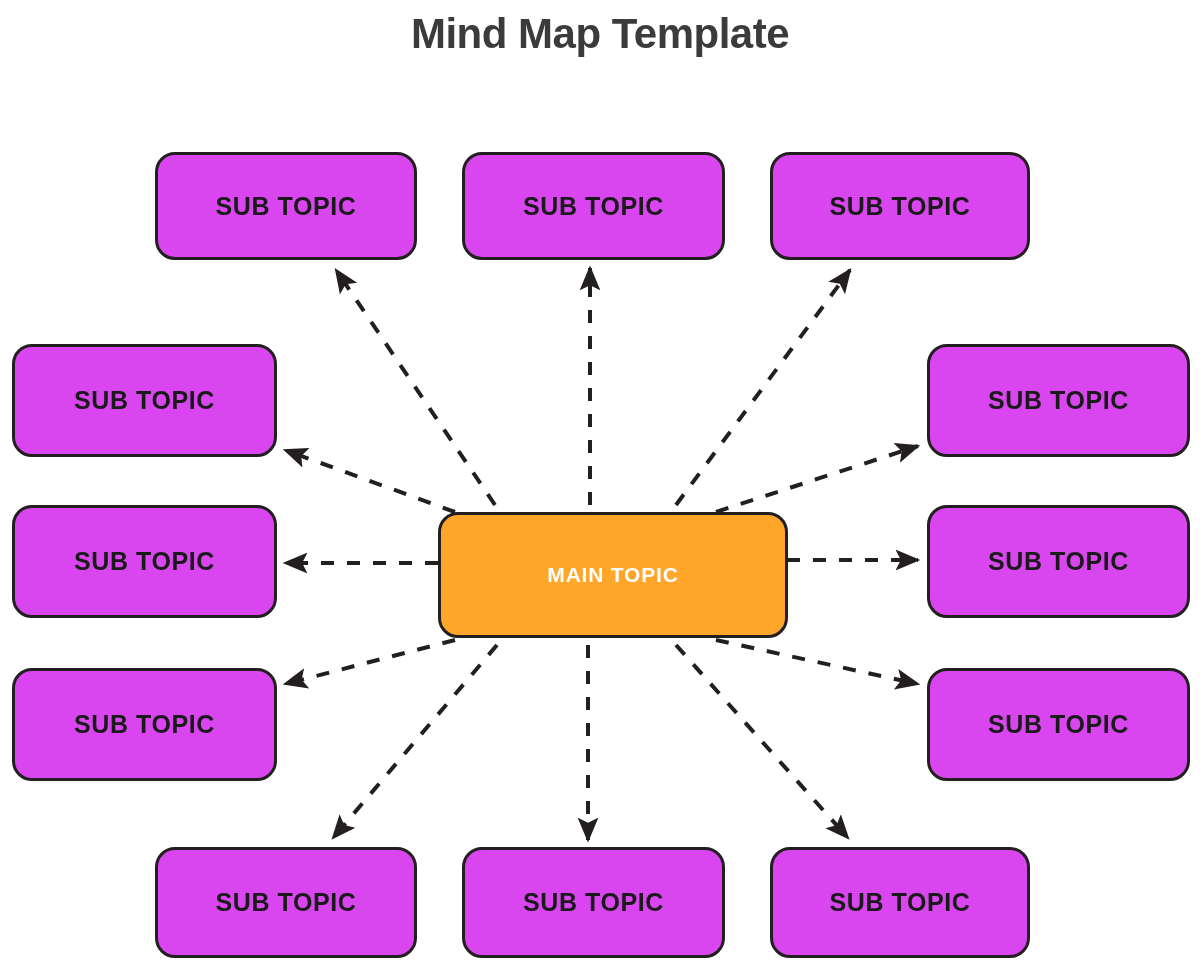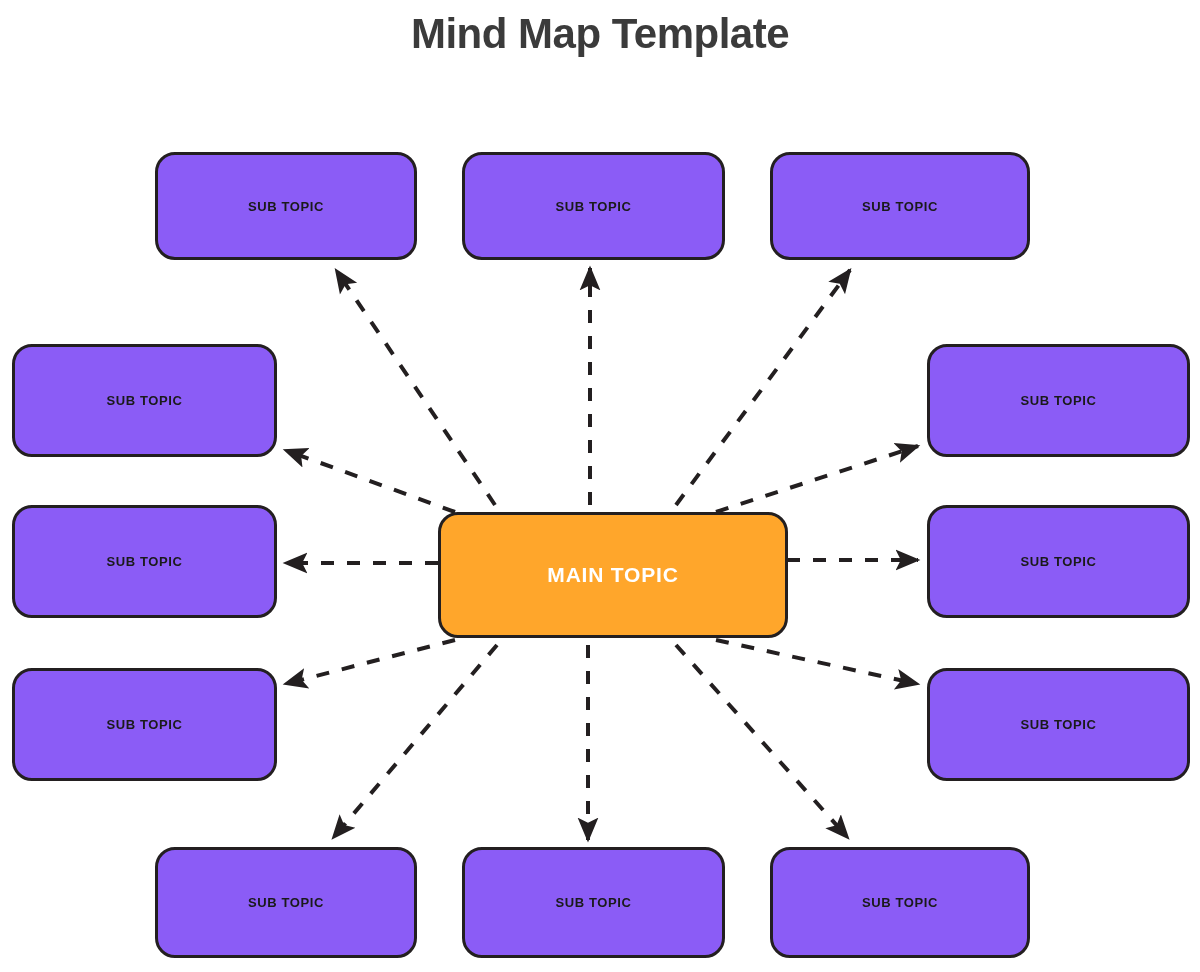--- a/index.html
+++ b/index.html
@@ -45,23 +45,23 @@
     border-radius: 20px;
     display: flex;
     align-items: center;
     justify-content: center;
     text-align: center;
     font-family: "Liberation Sans", sans-serif;
     font-weight: bold;
     letter-spacing: 0.6px;
   }
   .node-sub {
-    background: #8b5cf6;
+    background: #d946ef;
     color: #1a1a1a;
-    font-size: 13px;
+    font-size: 25px;
   }
   .node-main {
     background: #ffa62b;
     color: #ffffff;
     font-size: 21px;
     letter-spacing: 0.8px;
   }
 </style>
 </head>
 <body>

